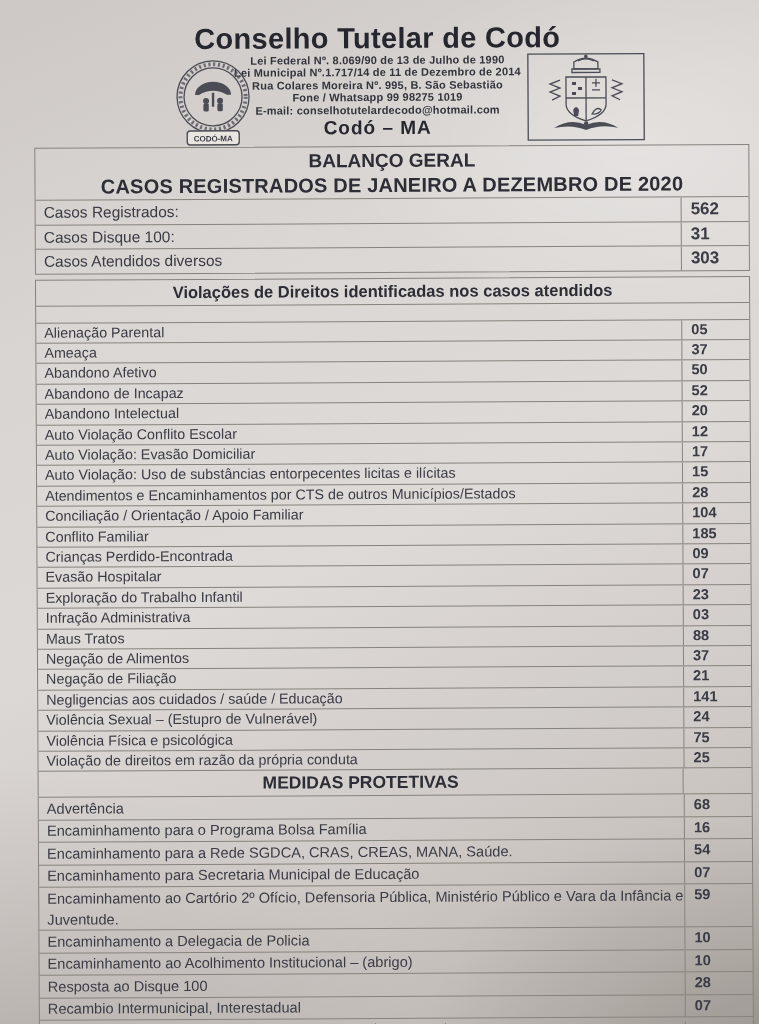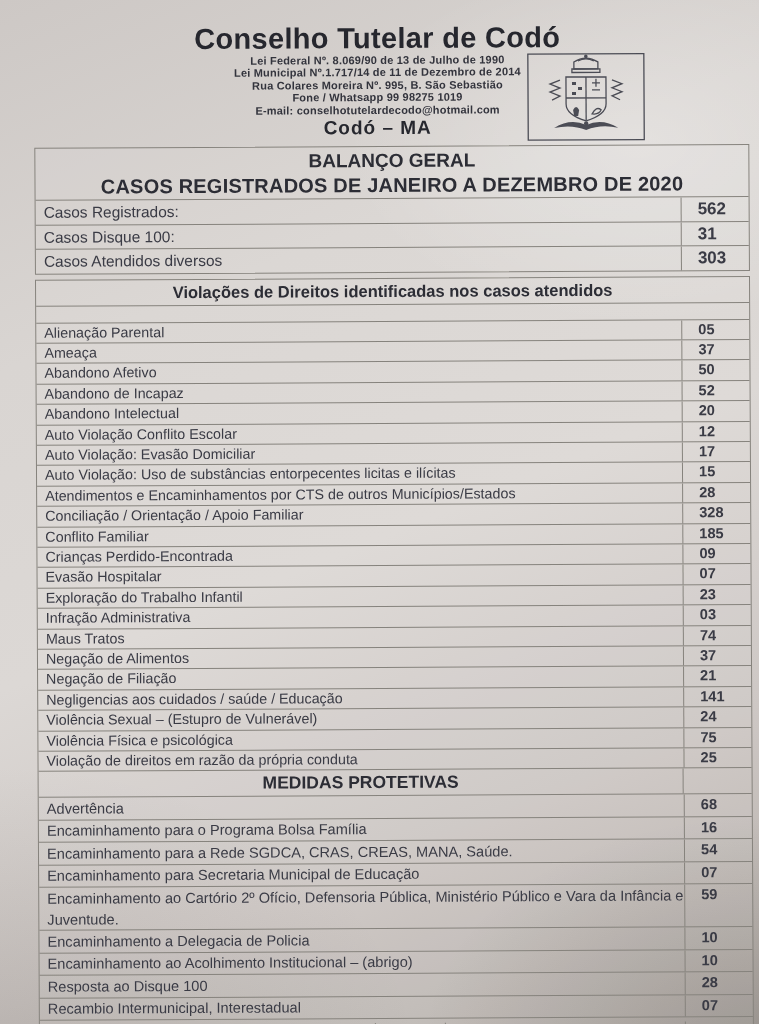--- a/index.html
+++ b/index.html
@@ -28,21 +28,21 @@
   .t1{margin-top:7px;}
   .t1-head{padding:2px 4px 1px;text-align:center;}
   .t1-line1{font-size:19px;line-height:24px;font-weight:700;color:#2c2d35;}
   .t1-line2{font-size:20px;line-height:24px;font-weight:700;color:#2c2d35;letter-spacing:.2px;}
   .t1 .row{border-top:1px solid #86837d;}
   .t1 .cell-label{font-size:15.5px;line-height:23.5px;}
   .t1 .cell-value{font-size:17px;line-height:23.5px;}
 
   .row{display:flex;align-items:stretch;}
   .cell-label{flex:1;padding-left:8px;white-space:nowrap;overflow:hidden;}
-  .cell-value{width:68px;flex:0 0 68px;border-left:1px solid #86837d;padding-left:16px;font-weight:700;box-sizing:border-box;}
+  .cell-value{width:68px;flex:0 0 68px;border-left:1px solid #86837d;padding-left:9px;font-weight:700;box-sizing:border-box;}
 
   .v-box{margin-top:5px;}
   .sec-head{font-size:16.5px;line-height:25px;font-weight:700;text-align:center;color:#2c2d35;border-bottom:1px solid #86837d;}
   .empty-row{height:16px;border-bottom:1px solid #86837d;}
   .vrow{border-bottom:1px solid #86837d;}
   .vrow .cell-label{font-size:14.3px;line-height:19.4px;}
   .vrow .cell-value{font-size:14.6px;line-height:19.4px;}
   .mp-head{display:flex;border-bottom:1px solid #86837d;}
   .mp-title{flex:1;font-size:17.5px;line-height:25px;font-weight:700;text-align:center;color:#2c2d35;}
   .mp-spacer{width:68px;flex:0 0 68px;border-left:1px solid #86837d;}
@@ -68,20 +68,35 @@
     <div class="letterhead">
       <div class="lh-title">Conselho Tutelar de Codó</div>
       <div class="lh-line">Lei Federal Nº. 8.069/90 de 13 de Julho de 1990</div>
       <div class="lh-line">Lei Municipal Nº.1.717/14 de 11 de Dezembro de 2014</div>
       <div class="lh-line">Rua Colares Moreira Nº. 995, B. São Sebastião</div>
       <div class="lh-line">Fone / Whatsapp  99 98275 1019</div>
       <div class="lh-line">E-mail: conselhotutelardecodo@hotmail.com</div>
       <div class="lh-city">Codó – MA</div>
     </div>
 
+    <div class="seal-left">
+      <svg width="104" height="92" viewBox="0 0 104 92">
+        <circle class="ln" cx="52" cy="40" r="36" stroke-width="2.6"></circle>
+        <circle class="ln" cx="52" cy="40" r="29"></circle>
+        <circle cx="52" cy="40" r="32.6" fill="none" stroke="#4b4c55" stroke-width="4" stroke-dasharray="2.2 2.6" opacity=".75"></circle>
+        <path class="fl" d="M34 38 A18 13 0 0 1 70 38 L66 38 Q52 30 38 38 Z"></path>
+        <path class="fl" d="M50.8 36 h2.4 v14 h-2.4 Z"></path>
+        <circle class="fl" cx="45" cy="44" r="3"></circle>
+        <rect class="fl" x="42.3" y="46.5" width="5.4" height="8" rx="1.5"></rect>
+        <circle class="fl" cx="59" cy="44" r="3"></circle>
+        <rect class="fl" x="56.3" y="46.5" width="5.4" height="8" rx="1.5"></rect>
+        <rect x="26" y="74" width="52" height="14" rx="3" fill="#e9e5e1" stroke="#4b4c55" stroke-width="1.4"></rect>
+        <text x="52" y="84.5" text-anchor="middle" font-family="Liberation Sans, sans-serif" font-size="8" font-weight="bold" fill="#3a3b45">CODÓ-MA</text>
+      </svg>
+    </div>
 
     <div class="seal-right">
       <svg width="120" height="90" viewBox="0 0 120 90">
         <rect class="ln" x="2" y="2" width="116" height="86"></rect>
         <path class="ln" d="M48 17 L48 10 Q60 2.5 72 10 L72 17 Z"></path>
         <path class="ln" d="M52 9 Q60 5 68 9"></path>
         <circle class="fl" cx="60" cy="4.5" r="1.8"></circle>
         <rect class="ln" x="46" y="17" width="28" height="3.5"></rect>
         <path class="ln" d="M40 25 H80 V52 Q80 63 60 69 Q40 63 40 52 Z"></path>
         <line class="ln" x1="60" y1="25" x2="60" y2="68"></line>
@@ -152,21 +167,21 @@
         <div class="row vrow">
           <div class="cell-label">Auto Violação: Uso de substâncias entorpecentes licitas e ilícitas</div>
           <div class="cell-value">15</div>
         </div>
         <div class="row vrow">
           <div class="cell-label">Atendimentos e Encaminhamentos por CTS de outros Municípios/Estados</div>
           <div class="cell-value">28</div>
         </div>
         <div class="row vrow">
           <div class="cell-label">Conciliação / Orientação / Apoio Familiar</div>
-          <div class="cell-value">328</div>
+          <div class="cell-value">104</div>
         </div>
         <div class="row vrow">
           <div class="cell-label">Conflito Familiar</div>
           <div class="cell-value">185</div>
         </div>
         <div class="row vrow">
           <div class="cell-label">Crianças Perdido-Encontrada</div>
           <div class="cell-value">09</div>
         </div>
         <div class="row vrow">
@@ -176,21 +191,21 @@
         <div class="row vrow">
           <div class="cell-label">Exploração do Trabalho Infantil</div>
           <div class="cell-value">23</div>
         </div>
         <div class="row vrow">
           <div class="cell-label">Infração Administrativa</div>
           <div class="cell-value">03</div>
         </div>
         <div class="row vrow">
           <div class="cell-label">Maus Tratos</div>
-          <div class="cell-value">74</div>
+          <div class="cell-value">88</div>
         </div>
         <div class="row vrow">
           <div class="cell-label">Negação de Alimentos</div>
           <div class="cell-value">37</div>
         </div>
         <div class="row vrow">
           <div class="cell-label">Negação de Filiação</div>
           <div class="cell-value">21</div>
         </div>
         <div class="row vrow">

